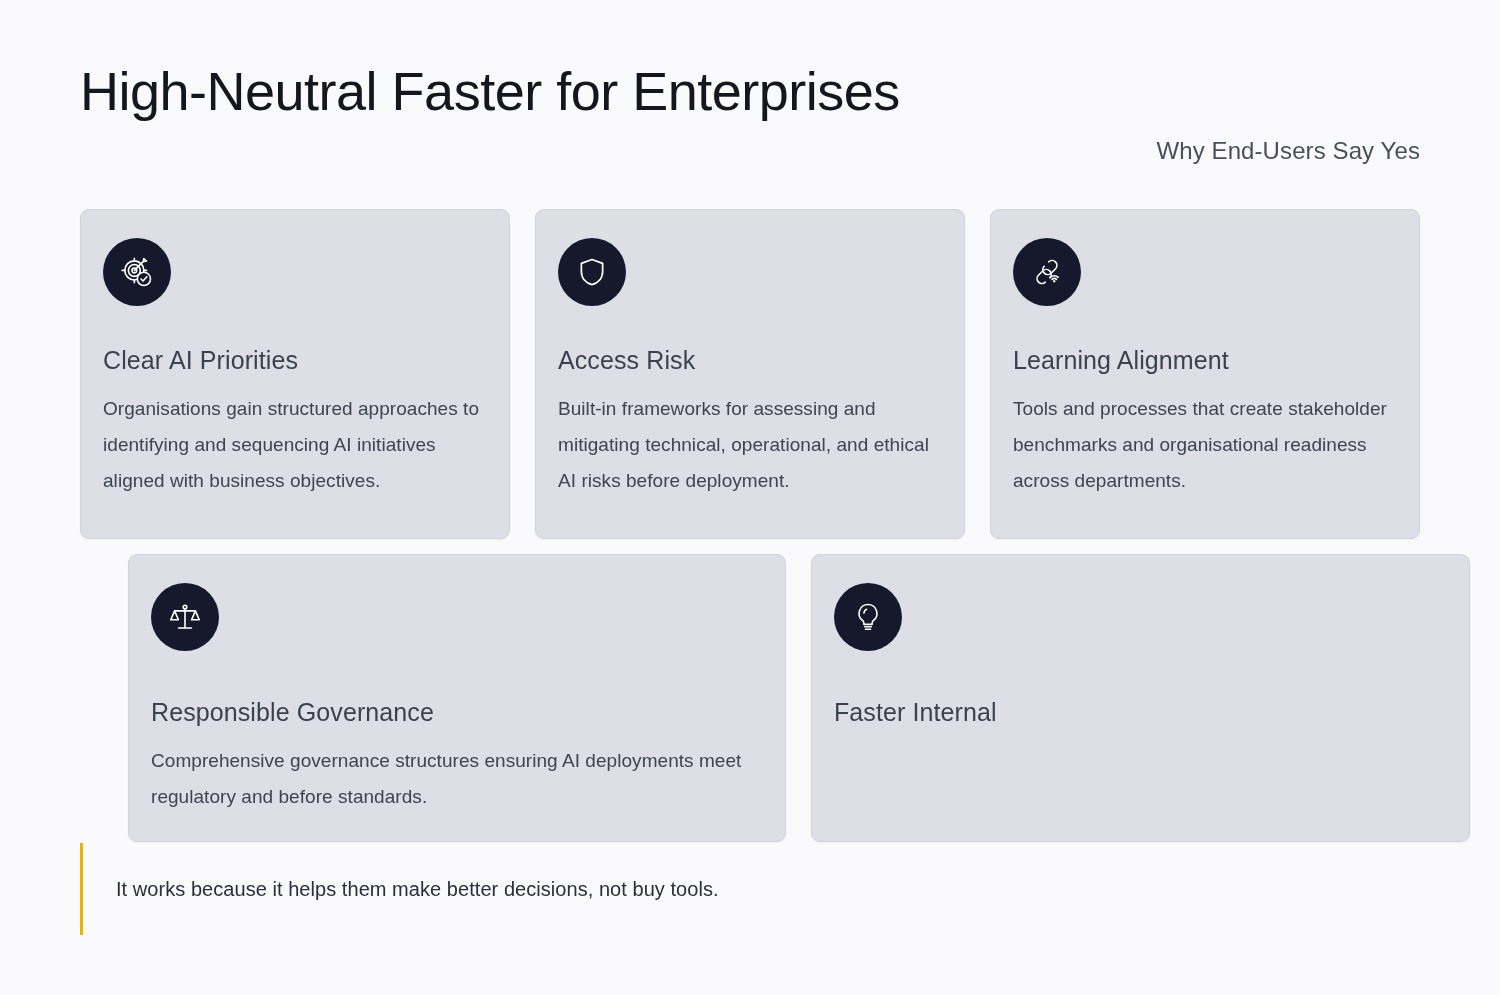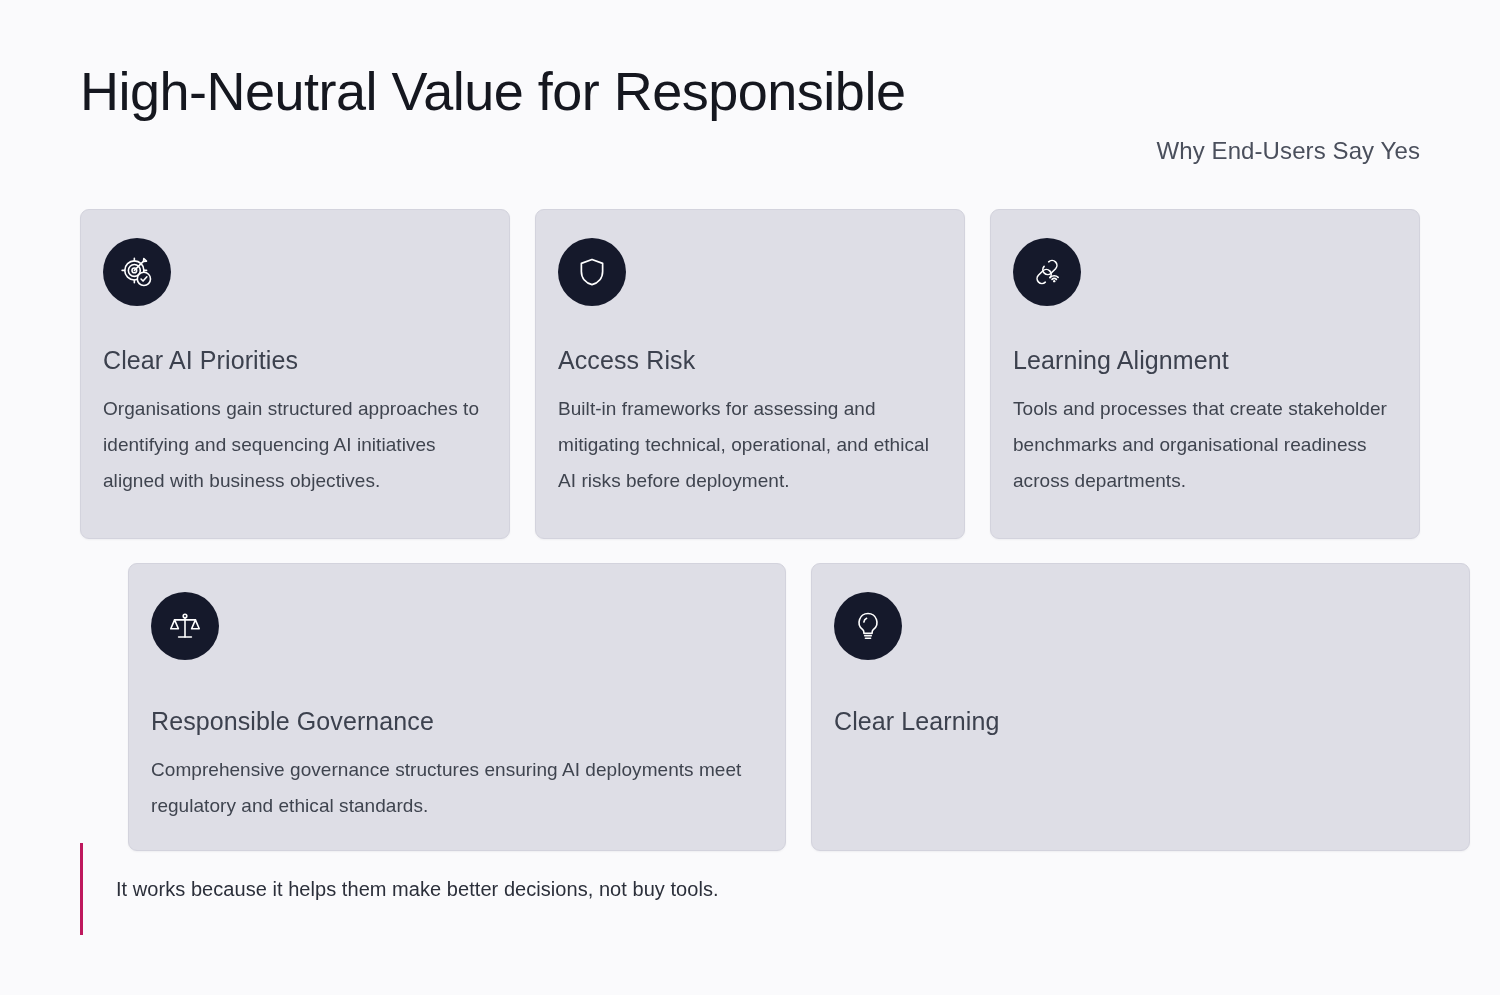--- a/index.html
+++ b/index.html
@@ -47,21 +47,21 @@
   }
 
   
   .grid {
     position: absolute;
     left: 80px;
     top: 209px;
     width: 1340px;
     display: flex;
     flex-direction: column;
-    gap: 24px;
+    gap: 15px;
   }
 
   .row {
     display: flex;
     gap: 25px;
   }
 
   .row-top > .card { flex: 1 1 0; }
 
   .row-bottom > .card:nth-child(1) { flex: 0 0 658px; margin-left: 48px; }
@@ -115,40 +115,40 @@
   }
 
   .row-bottom .card-body { max-width: 100%; }
 
   
   .callout {
     position: absolute;
     left: 80px;
     top: 843px;
     width: 1340px;
-    border-left: 3px solid #be185d;
+    border-left: 3px solid #eab308;
     padding: 22px 0 22px 33px;
     min-height: 92px;
     display: flex;
     align-items: center;
   }
 
   .callout-text {
     font-size: 20px;
     color: #2b2f3a;
     letter-spacing: 0.05px;
   }
 </style>
 </head>
 <body>
 
 <div class="page">
 
   <div class="header">
-    <h1 class="page-title">High-Neutral Value for Responsible</h1>
+    <h1 class="page-title">High-Neutral Faster for Enterprises</h1>
     <div class="page-subtitle">Why End-Users Say Yes</div>
   </div>
 
   <div class="grid">
 
     <div class="row row-top">
 
       <div class="card">
         <div class="icon-badge">
           <svg viewBox="0 0 32 32" fill="none" stroke="#ffffff" stroke-width="1.5" stroke-linecap="round" stroke-linejoin="round">
@@ -199,33 +199,33 @@
           <svg viewBox="0 0 32 32" fill="none" stroke="#ffffff" stroke-width="1.5" stroke-linecap="round" stroke-linejoin="round">
             <circle cx="16" cy="6.6" r="1.7"></circle>
             <path d="M16 8.3v18"></path>
             <path d="M10 26.3h12"></path>
             <path d="M6.2 10.2h19.6"></path>
             <path d="M6.2 10.2L2.6 18.6h7.2L6.2 10.2z"></path>
             <path d="M25.8 10.2l-3.6 8.4h7.2l-3.6-8.4z"></path>
           </svg>
         </div>
         <div class="card-title">Responsible Governance</div>
-        <div class="card-body">Comprehensive governance structures ensuring AI deployments meet regulatory and ethical standards.</div>
+        <div class="card-body">Comprehensive governance structures ensuring AI deployments meet regulatory and before standards.</div>
       </div>
 
       <div class="card">
         <div class="icon-badge">
           <svg viewBox="0 0 32 32" fill="none" stroke="#ffffff" stroke-width="1.5" stroke-linecap="round" stroke-linejoin="round">
             <path d="M16 4.2a8.4 8.4 0 00-5.2 15c.8.7 1.3 1.6 1.3 2.6v1.1h7.8v-1.1c0-1 .5-1.9 1.3-2.6A8.4 8.4 0 0016 4.2z"></path>
             <path d="M12.9 25.2h6.2"></path>
             <path d="M13.6 27.6h4.8"></path>
             <path d="M12.1 12.3a4.6 4.6 0 012.6-3.6"></path>
           </svg>
         </div>
-        <div class="card-title">Clear Learning</div>
+        <div class="card-title">Faster Internal</div>
       </div>
 
     </div>
 
   </div>
 
   <div class="callout">
     <div class="callout-text">It works because it helps them make better decisions, not buy tools.</div>
   </div>
 

